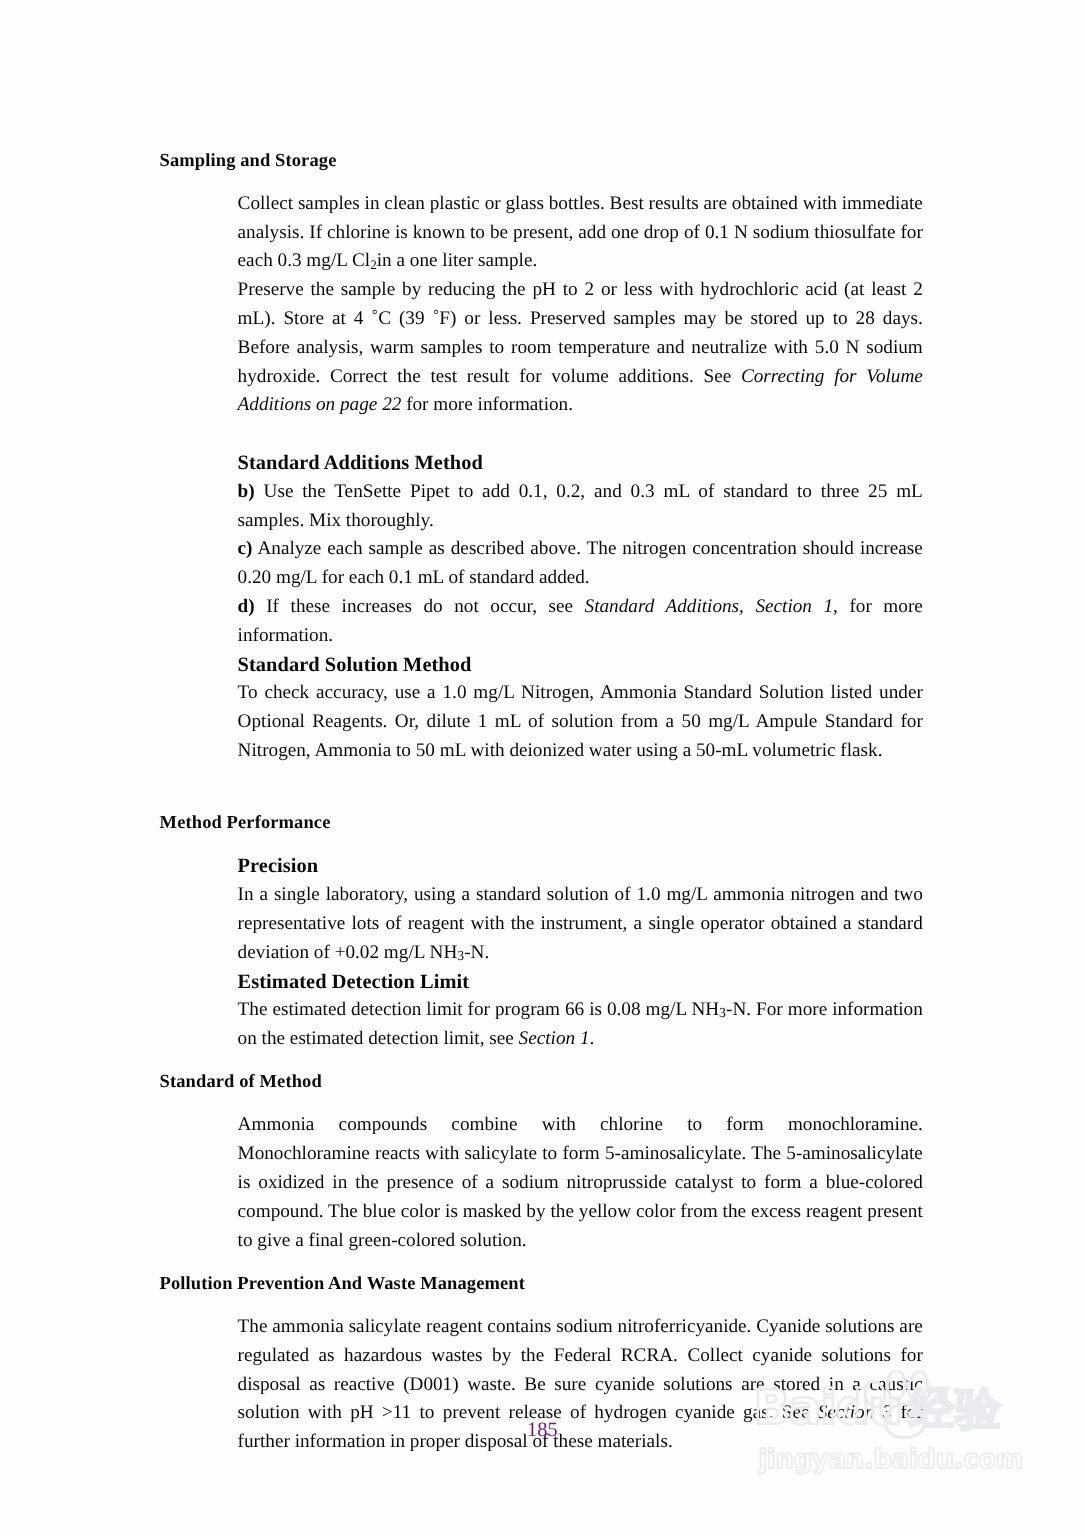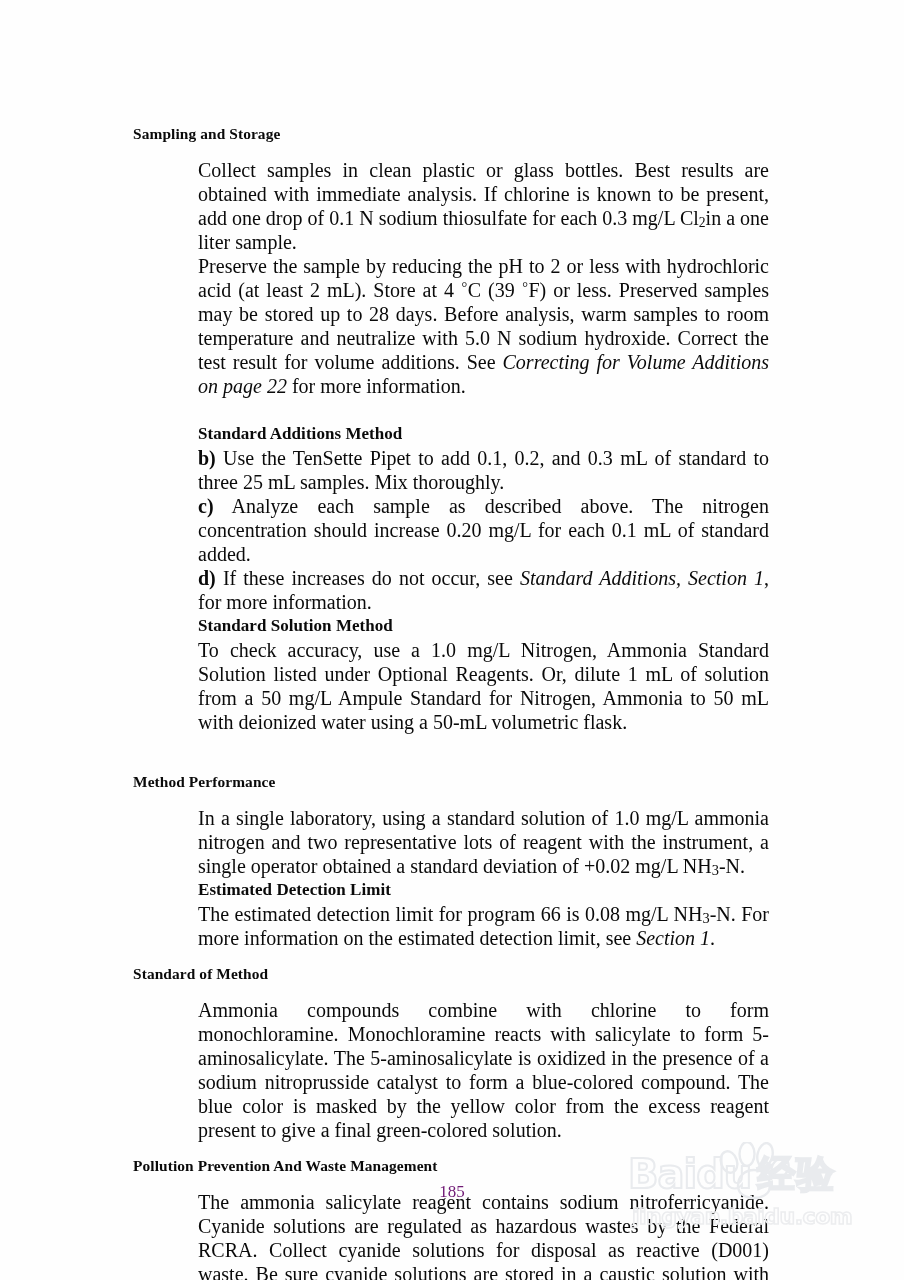--- a/index.html
+++ b/index.html
@@ -44,21 +44,21 @@
 
   .h2 {
     font-size: 17px;
     font-weight: bold;
     line-height: 24px;
     margin: 0 0 0 77px;
     letter-spacing: 0.05px;
   }
 
   .para {
-    font-size: 20px;
+    font-size: 16px;
     line-height: 24px;
     margin: 0 0 0 77px;
     width: 571px;
     text-align: justify;
     text-justify: inter-word;
     hyphens: none;
   }
 
   
   .para.loose {
@@ -177,20 +177,21 @@
     <p class="para"><b class="item">d)</b><span> If these increases do not occur, see </span><em>Standard Additions, Section 1</em><span>, for more information.</span></p>
 
     <h2 class="h2">Standard Solution Method</h2>
 
     <p class="para">To check accuracy, use a 1.0 mg/L Nitrogen, Ammonia Standard Solution listed under Optional Reagents. Or, dilute 1 mL of solution from a 50 mg/L Ampule Standard for Nitrogen, Ammonia to 50 mL with deionized water using a 50-mL volumetric flask.</p>
 
     <div class="gap-lg"></div>
 
     <h1 class="h1">Method Performance</h1>
 
+    <h2 class="h2">Precision</h2>
 
     <p class="para"><span>In a single laboratory, using a standard solution of 1.0 mg/L ammonia nitrogen and two representative lots of reagent with the instrument, a single operator obtained a standard deviation of +0.02 mg/L NH</span><span class="sub3">3</span><span>-N.</span></p>
 
     <h2 class="h2">Estimated Detection Limit</h2>
 
     <p class="para"><span>The estimated detection limit for program 66 is 0.08 mg/L NH</span><span class="sub3">3</span><span>-N. For more information on the estimated detection limit, see </span><em>Section 1</em><span>.</span></p>
 
     <h1 class="h1">Standard of Method</h1>
 
     <p class="para loose">Ammonia compounds combine with chlorine to form monochloramine. Monochloramine reacts with salicylate to form 5-aminosalicylate. The 5-aminosalicylate is oxidized in the presence of a sodium nitroprusside catalyst to form a blue-colored compound. The blue color is masked by the yellow color from the excess reagent present to give a final green-colored solution.</p>

